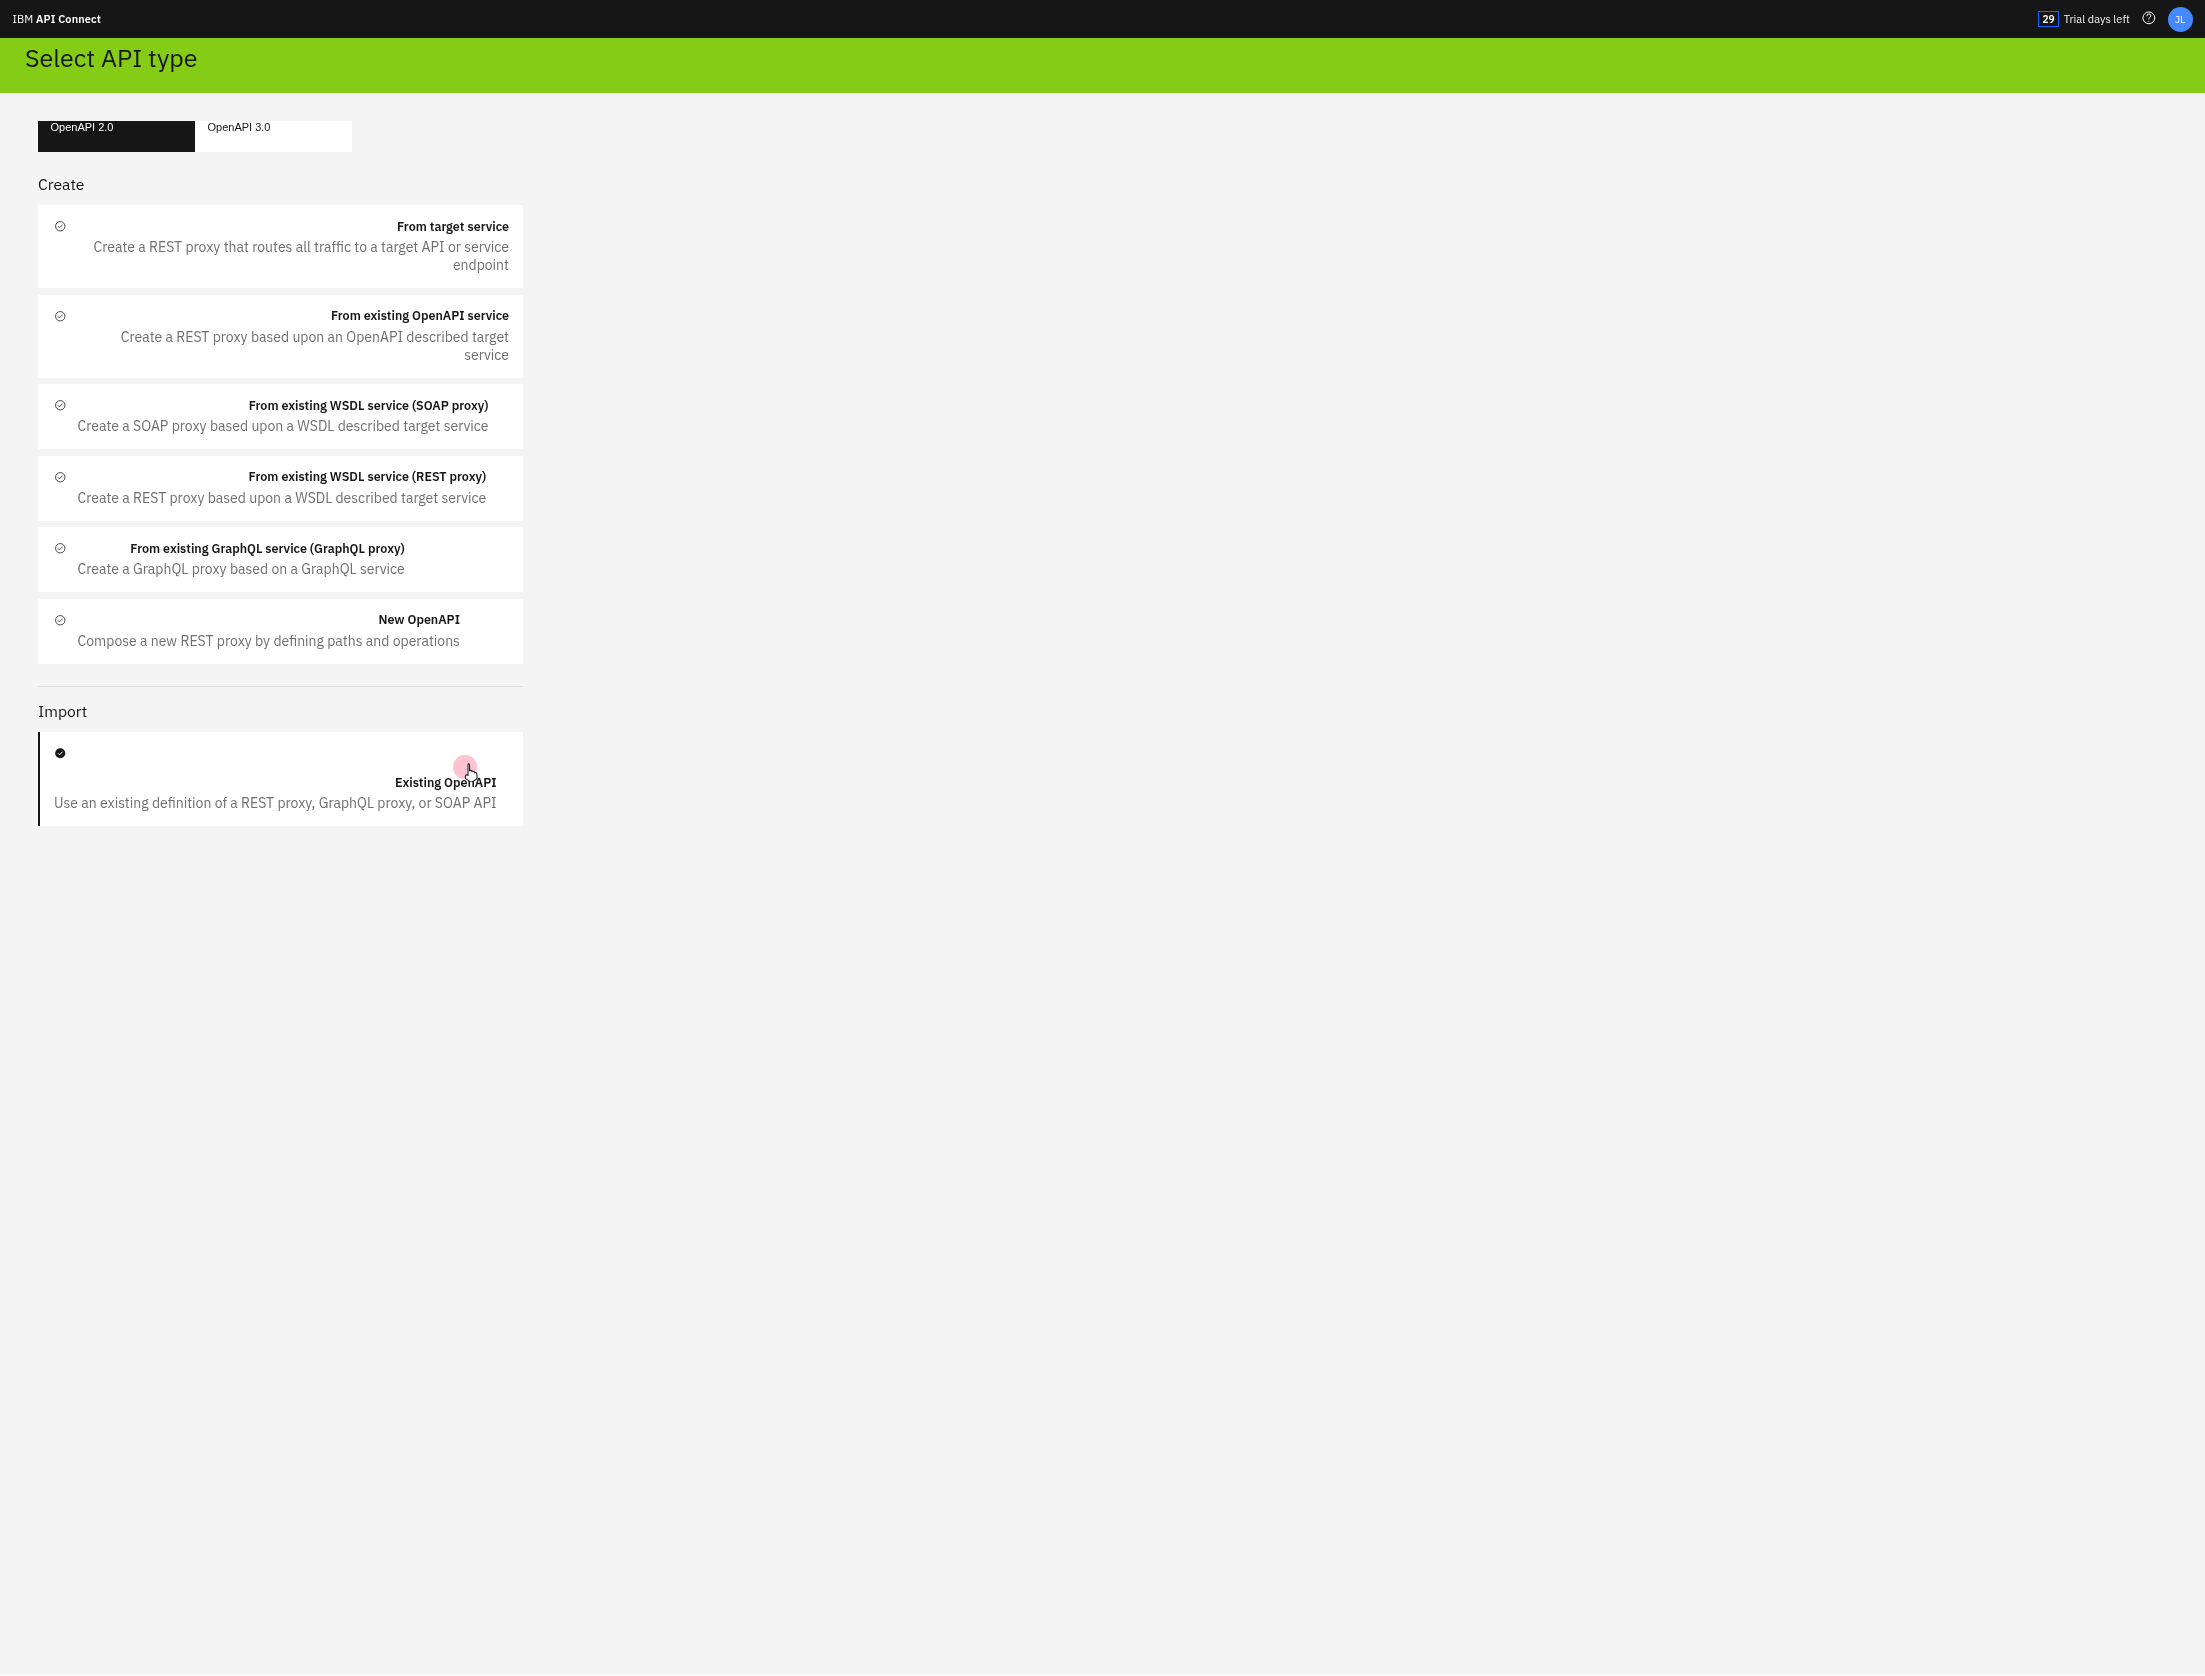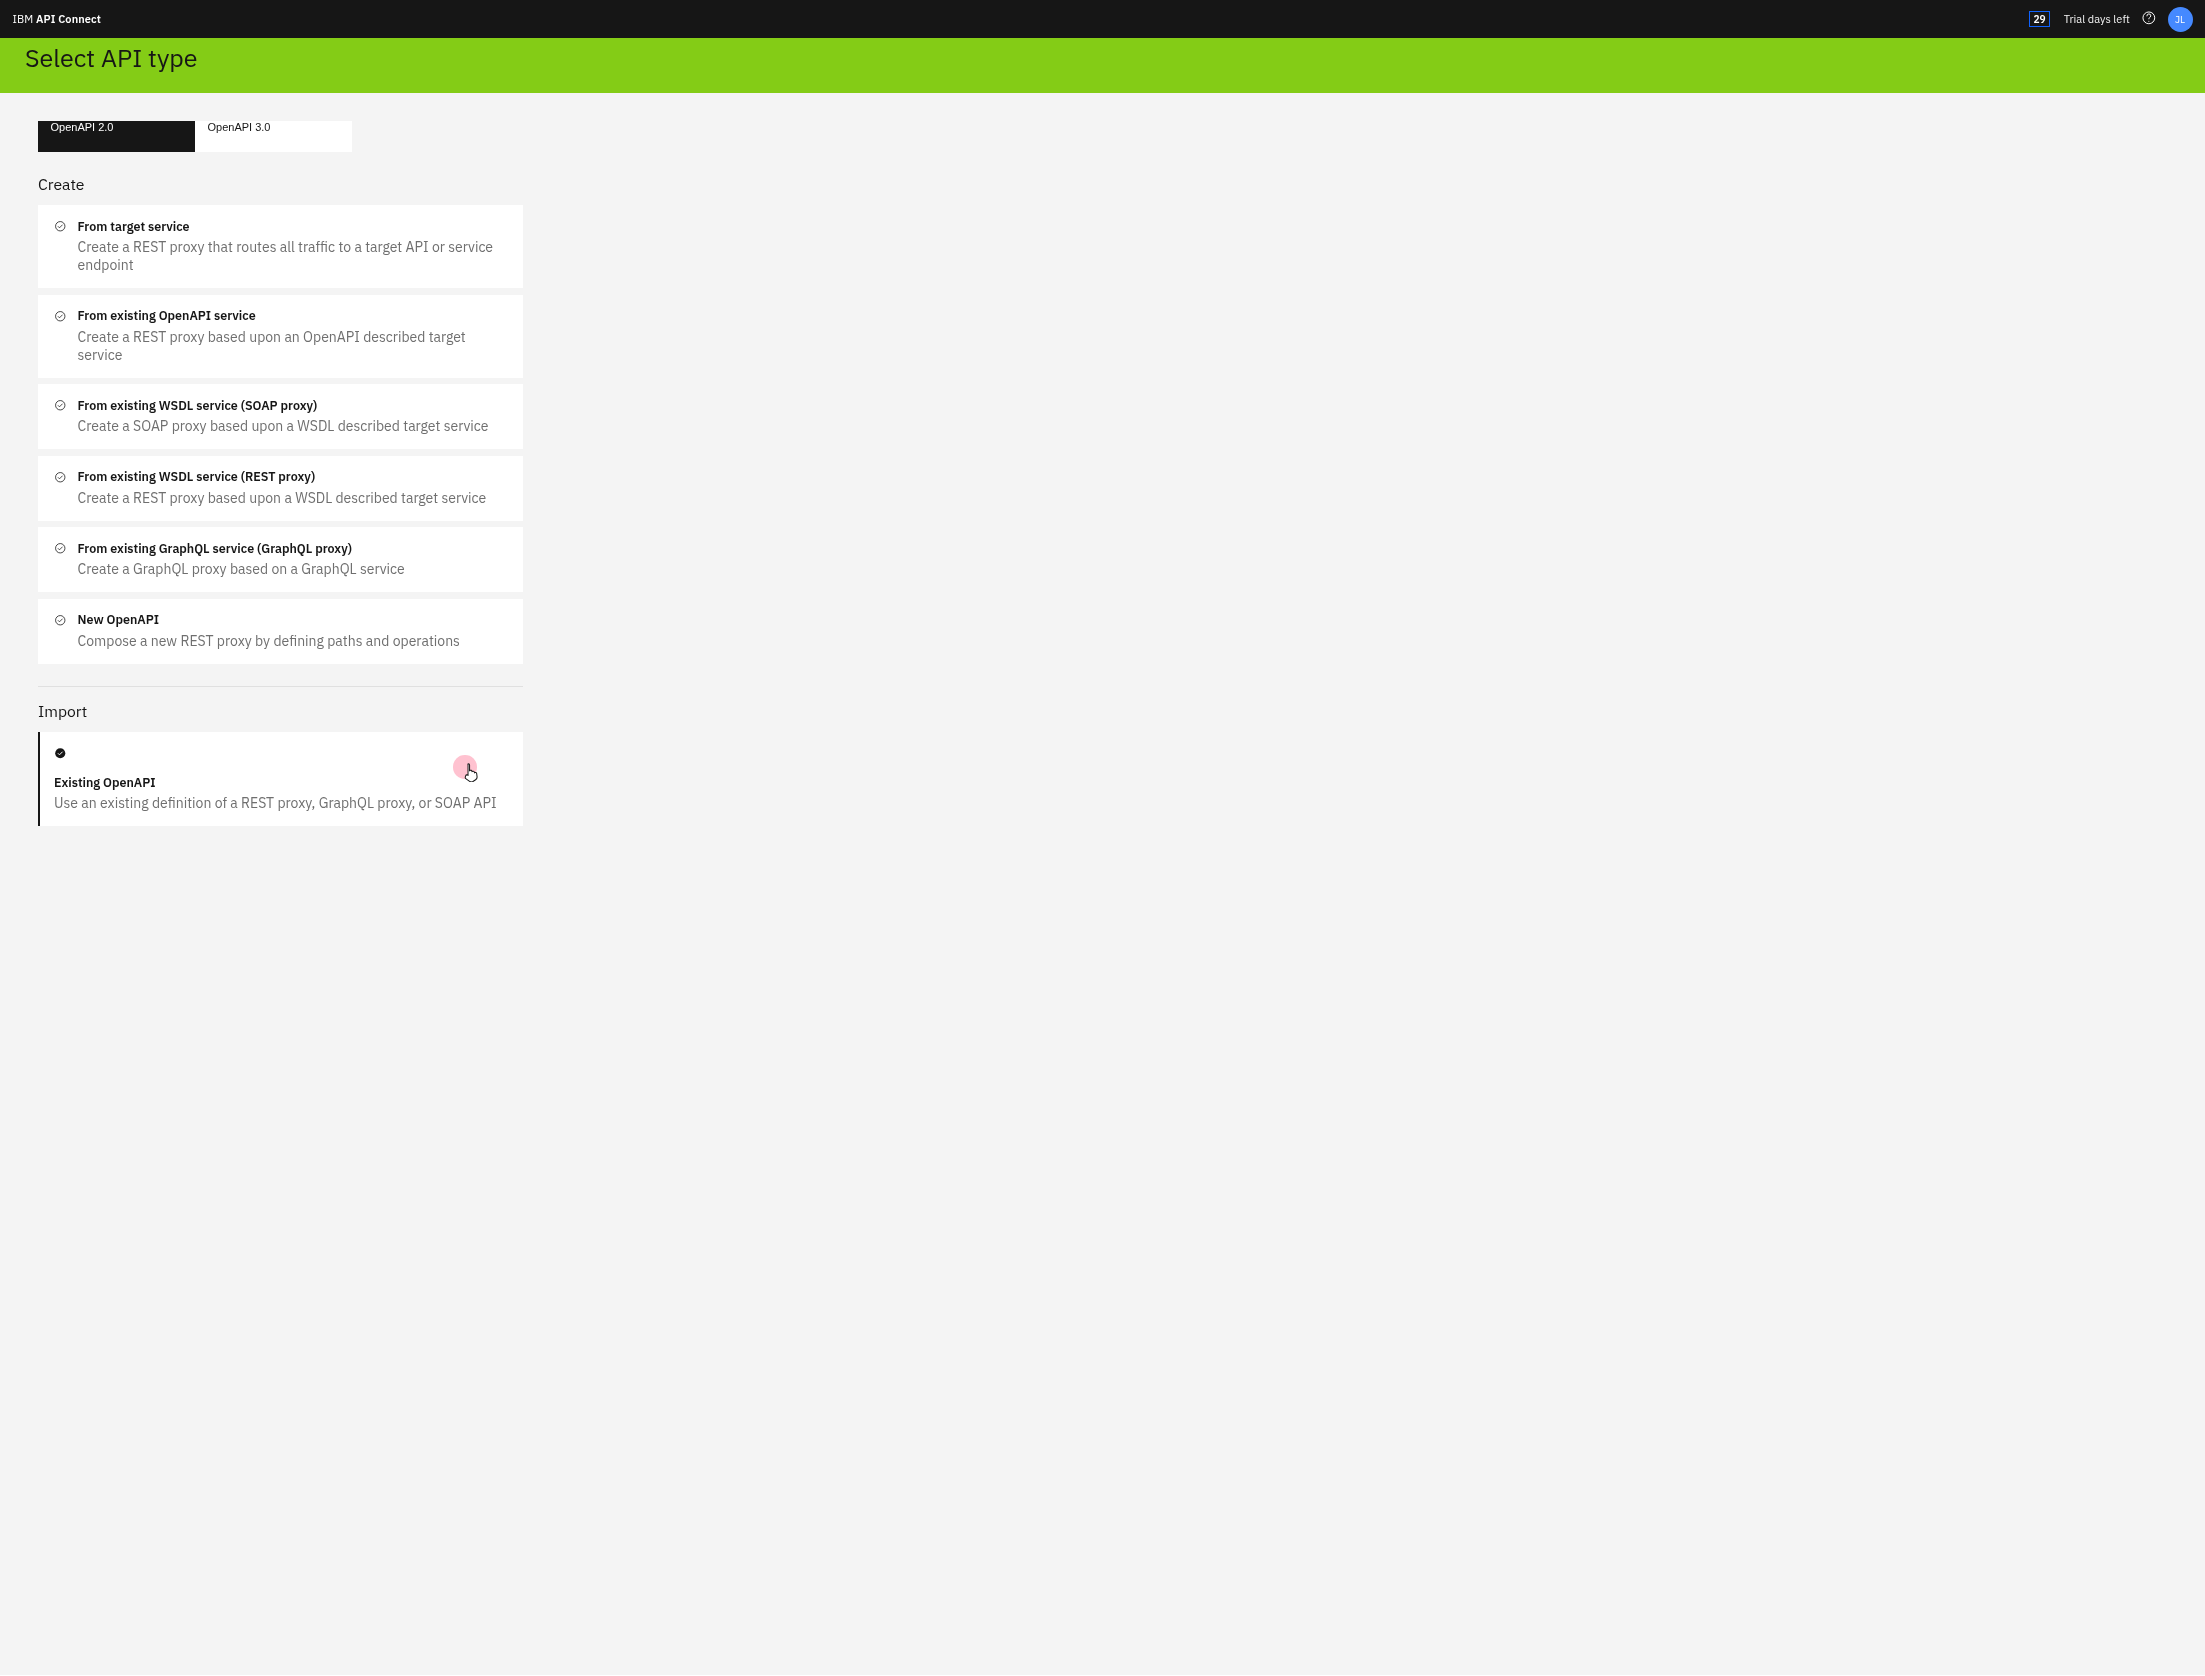--- a/index.html
+++ b/index.html
@@ -17,21 +17,21 @@
     display: flex;
     align-items: center;
     padding: 0 12.5px;
     justify-content: space-between;
   }
   .header-left { display: flex; align-items: flex-start; }
   .brand { font-size: 11px; font-weight: 400; letter-spacing: 0.01em; }
   .brand .bold { font-weight: 600; }
   .header-right { display: flex; align-items: center; gap: 11px; }
   .trial-badge {
-    display: flex; align-items: center; gap: 14px; font-size: 11px; color: #f4f4f4;
+    display: flex; align-items: center; gap: 5px; font-size: 11px; color: #f4f4f4;
   }
   .trial-num {
     border: 0.8px solid #0f62fe;
     padding: 0.8px 3.1px;
     font-size: 10.2px;
     font-weight: 600;
     color: #fff;
   }
   .help-btn {
     width: 15.7px; height: 15.7px; display:flex; align-items:center; justify-content:center;
@@ -84,20 +84,21 @@
   .section-heading {
     font-size: 15.7px;
     font-weight: 400;
     margin: 3px 0 11px 0;
     color:#161616;
   }
 
   .options {
     display:flex; flex-direction:column; gap:6.3px;
     max-width: 485px;
+    text-align: right;
   }
   .option-card {
     background:#fff;
     padding: 12.5px 14px 14px 14px;
     display:flex; align-items:flex-start; gap:11px;
     cursor:pointer;
     border-left: 2.3px solid transparent;
   }
   .option-card.selected {
     border-left: 2.3px solid #161616;

